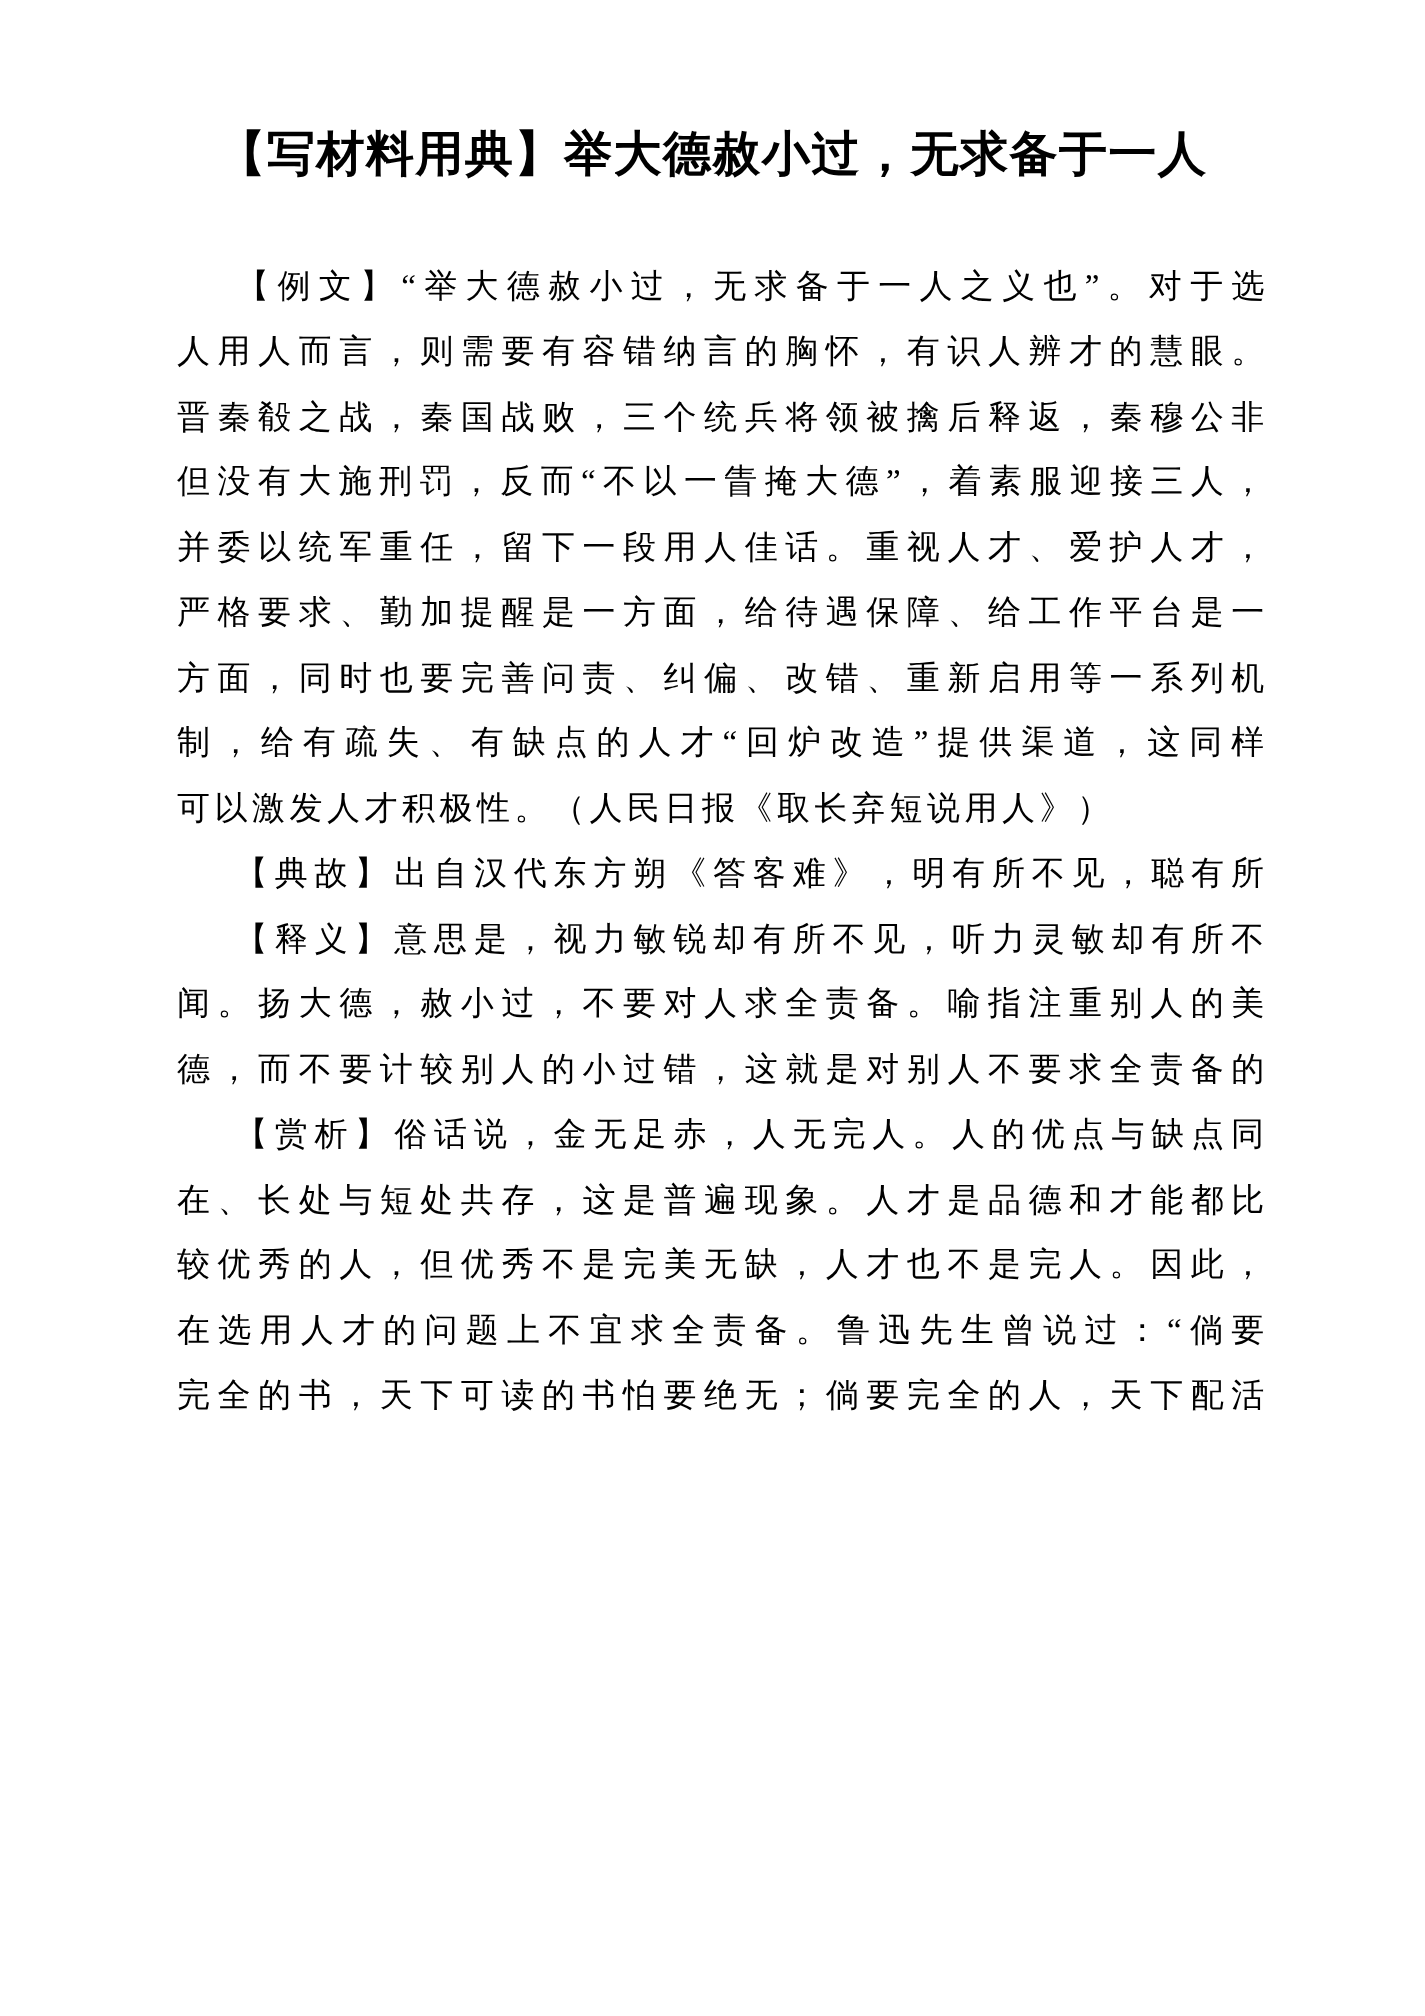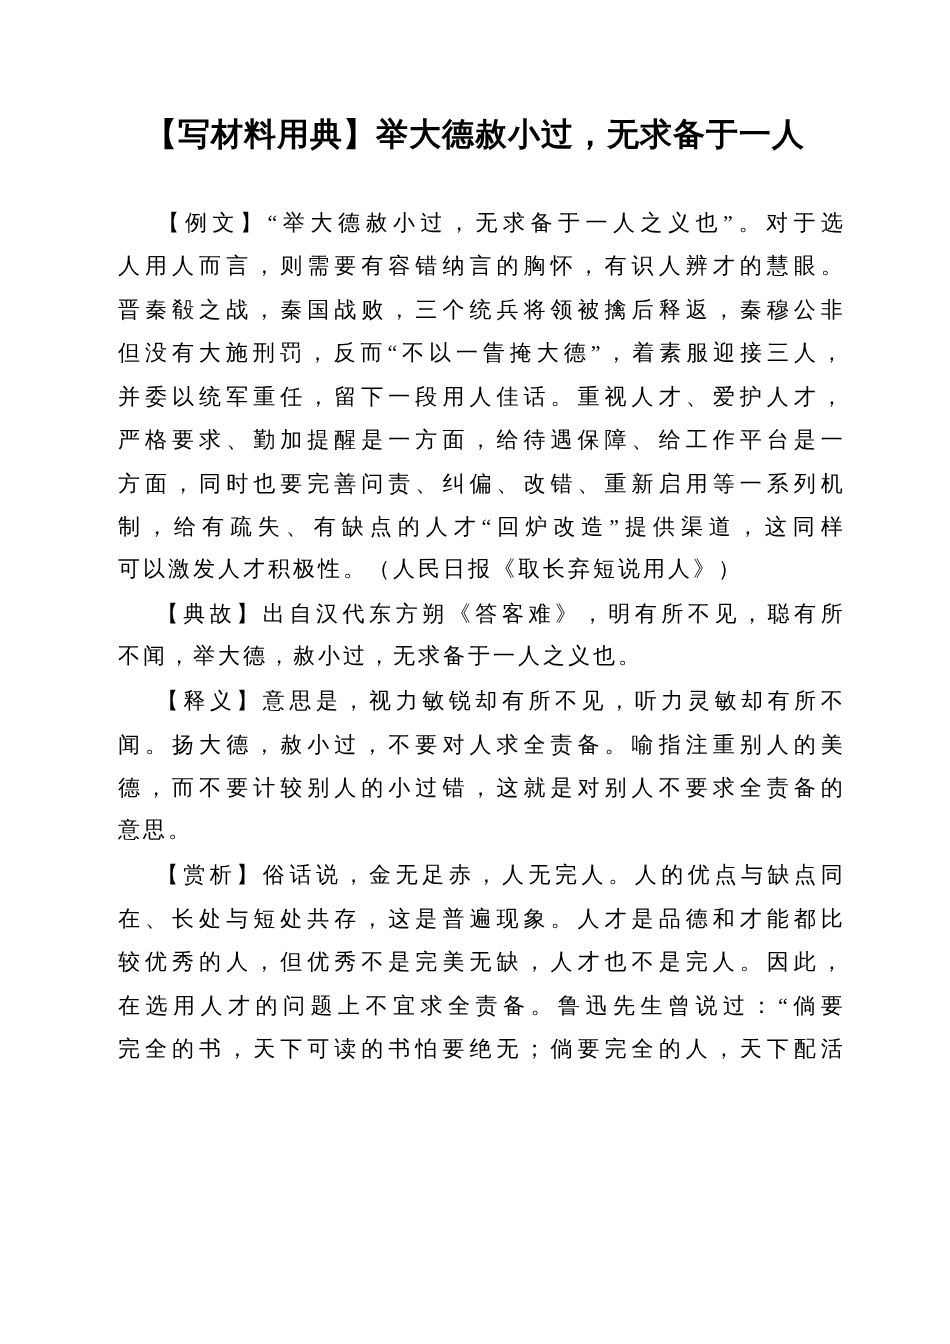--- a/index.html
+++ b/index.html
@@ -10,21 +10,21 @@
   .page {
     position: relative;
     width: 950px;
     height: 1344px;
     background: #ffffff;
     color: #000000;
     overflow: hidden;
     font-family: "Liberation Serif", "DejaVu Serif", serif;
   }
   .title {
-    padding-top: 110px;
+    padding-top: 78px;
     text-align: center;
     font-size: 32px;
     line-height: 49px;
     font-weight: bold;
     letter-spacing: 1px;
     color: #000000;
   }
   .doc-body {
     margin: 42px auto 0 118px;
     width: 725px;
@@ -43,21 +43,20 @@
     flex: 0 0 auto;
     display: block;
   }
   .line.justified span.indent {
     width: 34px;
   }
   .line.plain {
     line-height: 43.5px;
     letter-spacing: 3px;
     white-space: nowrap;
-    font-family: Liberation Mono, monospace;
   }
 </style>
 </head>
 <body>
 
 <div class="page">
   <div class="title">
     <div>【写材料用典】举大德赦小过，无求备于一人</div>
   </div>
   <div class="doc-body">
@@ -320,21 +319,20 @@
           <span>明</span>
           <span>有</span>
           <span>所</span>
           <span>不</span>
           <span>见</span>
           <span>，</span>
           <span>聪</span>
           <span>有</span>
           <span>所</span>
         </div>
-        <div class="line plain">不闻，举大德，赦小过，无求备于一人之义也。</div>
       </div>
       <div class="paragraph">
         <div class="line justified">
           <span class="indent"></span>
           <span>【</span>
           <span>释</span>
           <span>义</span>
           <span>】</span>
           <span>意</span>
           <span>思</span>
@@ -410,21 +408,20 @@
           <span>别</span>
           <span>人</span>
           <span>不</span>
           <span>要</span>
           <span>求</span>
           <span>全</span>
           <span>责</span>
           <span>备</span>
           <span>的</span>
         </div>
-        <div class="line plain">意思。</div>
       </div>
       <div class="paragraph">
         <div class="line justified">
           <span class="indent"></span>
           <span>【</span>
           <span>赏</span>
           <span>析</span>
           <span>】</span>
           <span>俗</span>
           <span>话</span>

